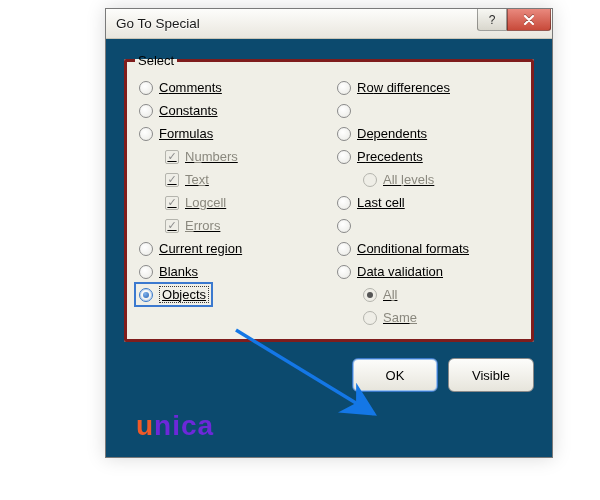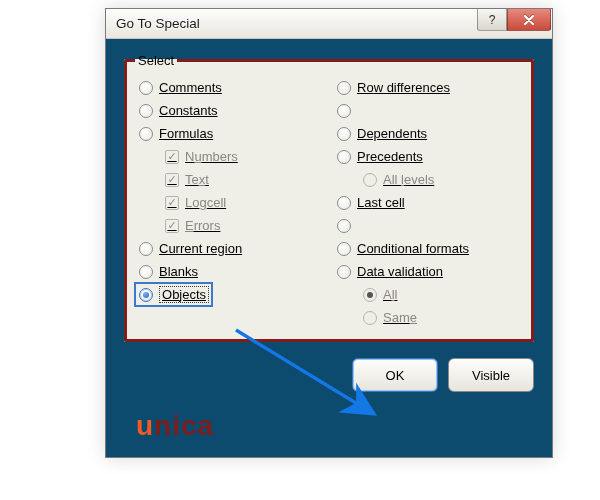--- a/index.html
+++ b/index.html
@@ -171,21 +171,21 @@
   .watermark {
     position: absolute;
     left: 136px;
     top: 410px;
     font-family: Arial, sans-serif;
     font-size: 28px;
     font-weight: 700;
     letter-spacing: 1px;
   }
   .watermark .u1 { color: #f05a28; }
-  .watermark .rest { color: #7f1d1d; margin-top: 48px; }
+  .watermark .rest { color: #6d28d9; margin-top: 48px; }
 
   .arrow {
     position: absolute;
     pointer-events: none;
   }
 </style>
 </head>
 <body>
 
 <div class="dialog">

